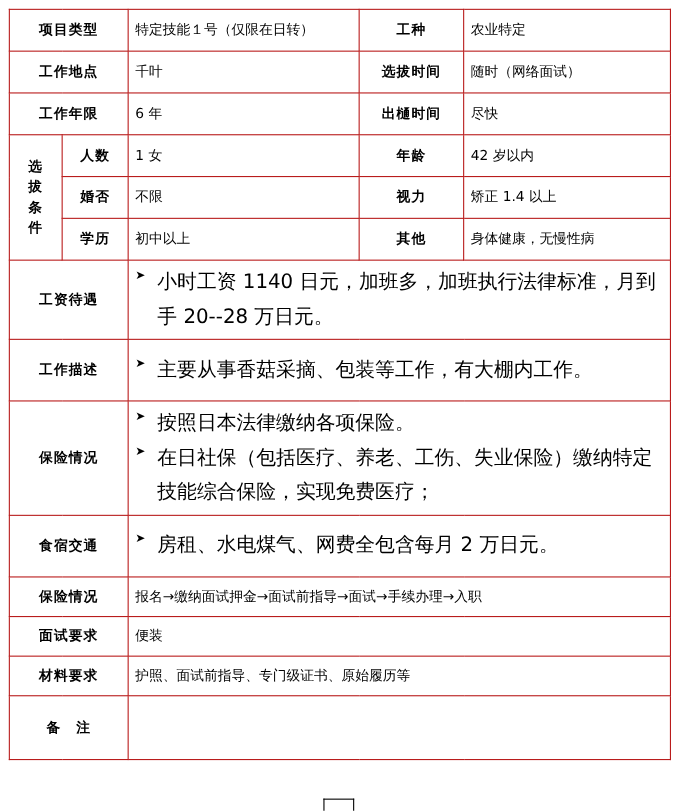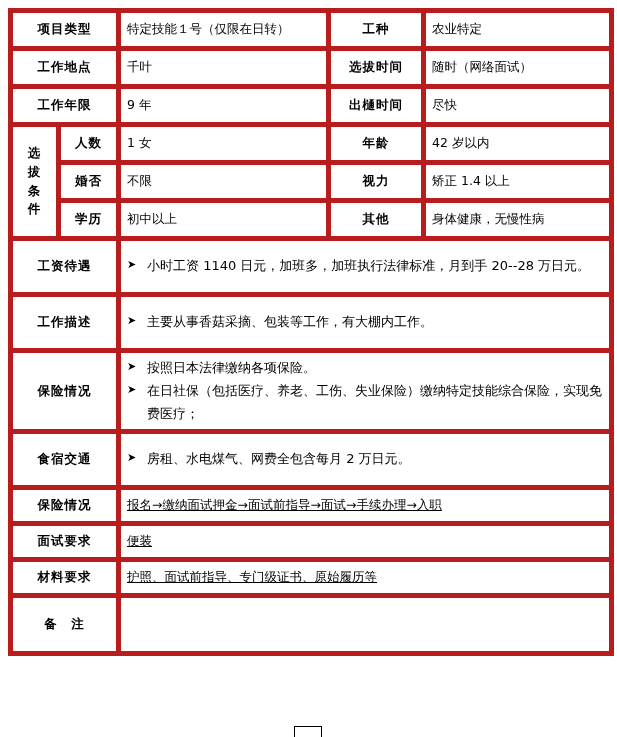--- a/index.html
+++ b/index.html
@@ -20,21 +20,21 @@
     top: 8px;
     width: 601px;
   }
   table.jobtable {
     border-collapse: collapse;
     table-layout: fixed;
     width: 601px;
     border: 1px solid #000;
   }
   table.jobtable td {
-    border: 5px solid #b91c1c;
+    border: 1px solid #b91c1c;
     padding: 4px 6px;
     font-size: 12.5px;
     line-height: 1.5;
     vertical-align: middle;
     word-break: break-all;
   }
   .c { text-align: left; }
   .l { text-align: left; }
   .label {
     text-align: center;
@@ -54,35 +54,34 @@
   .row-h { height: 38px; }
   .row-sel { height: 38px; }
   .bullets {
     margin: 0;
     padding: 0;
     list-style: none;
   }
   .bullets li {
     position: relative;
     padding-left: 20px;
-    font-size: 13px;
+    font-size: 18px;
     line-height: 1.75;
   }
   .bullets li:before {
     content: "\27A4";
     position: absolute;
     left: 0;
     top: 0;
     font-size: 11px;
     color: #000;
   }
   .plain {
     font-size: 12.5px;
     line-height: 1.6;
-    text-decoration: underline;
   }
   .big-cell { height: 56px; margin-top: 28px; }
   .footmark {
     position: absolute;
     left: 294px;
     top: 726px;
     width: 26px;
     height: 12px;
     border: 1px solid #000;
     border-bottom: none;
@@ -109,21 +108,21 @@
         <td class="c">农业特定</td>
       </tr>
       <tr class="row-h">
         <td class="label" colspan="2">工作地点</td>
         <td class="c">千叶</td>
         <td class="label">选拔时间</td>
         <td class="c">随时（网络面试）</td>
       </tr>
       <tr class="row-h">
         <td class="label" colspan="2">工作年限</td>
-        <td class="c">9 年</td>
+        <td class="c">6 年</td>
         <td class="label">出樋时间</td>
         <td class="c">尽快</td>
       </tr>
 
       <tr class="row-sel">
         <td class="vertlabel" rowspan="3">
           <span>选</span>
           <span>拔</span>
           <span>条</span>
           <span>件</span>

